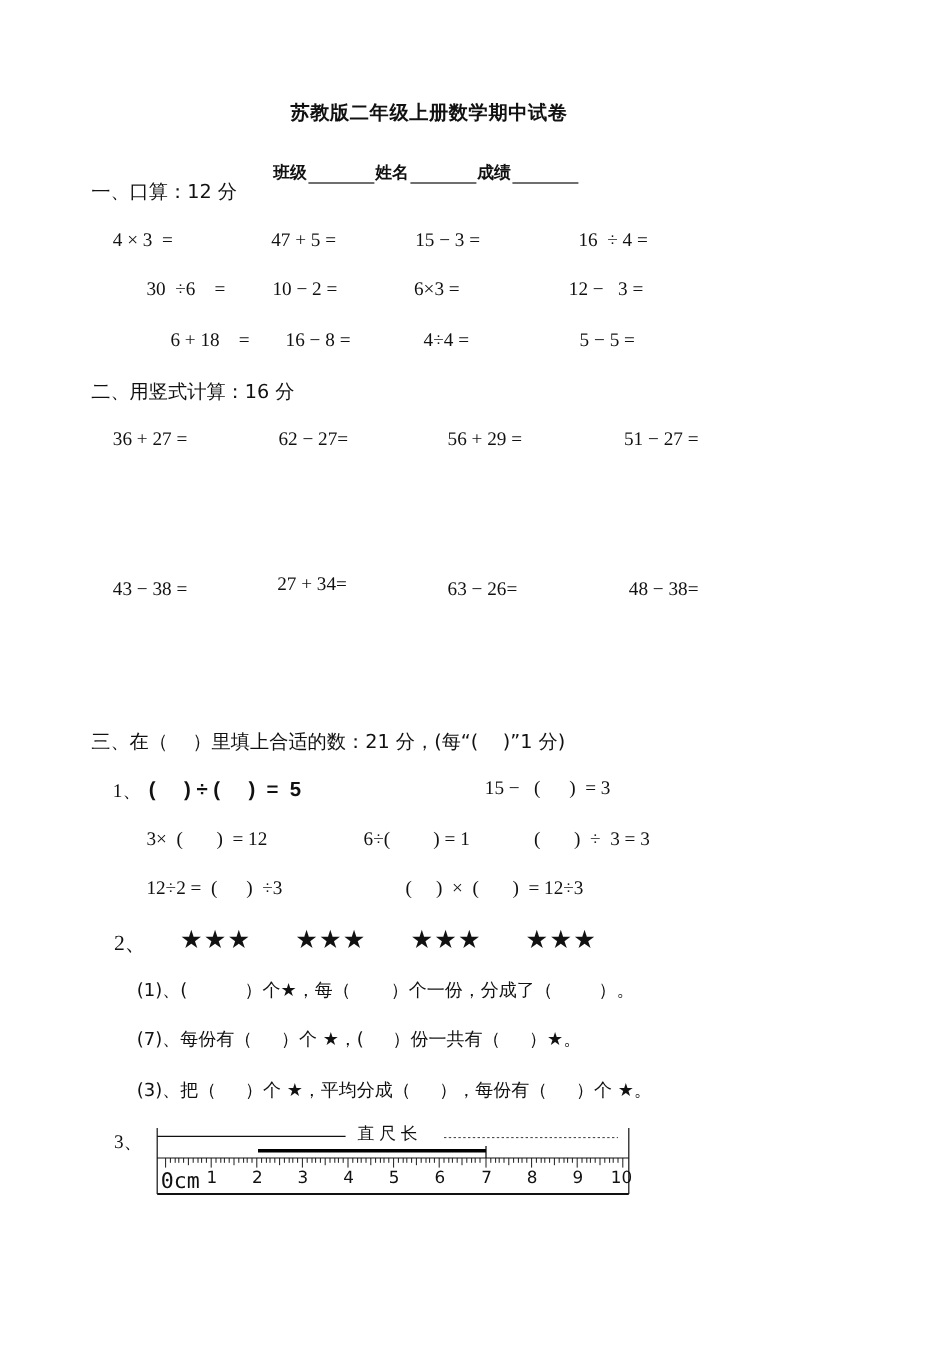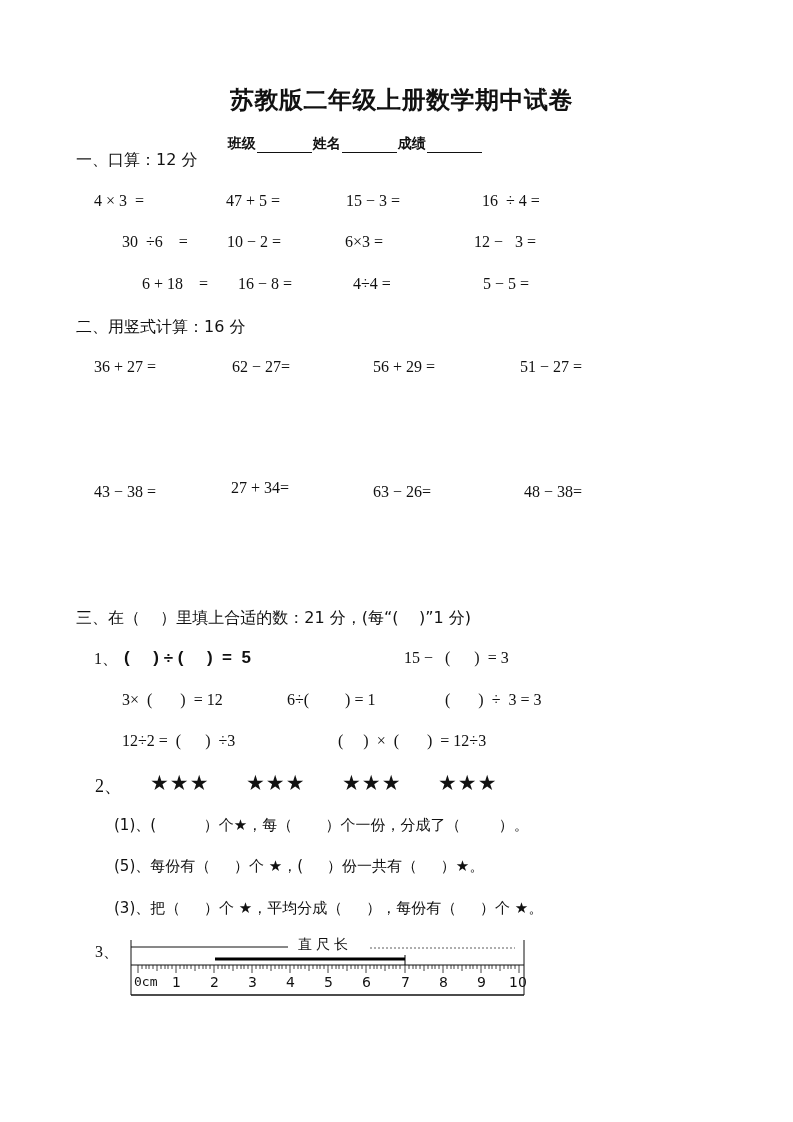--- a/index.html
+++ b/index.html
@@ -1,19 +1,19 @@
 <!DOCTYPE html>
 <html><head>
 <meta charset="utf-8">
 <style>
   html, body { margin: 0; padding: 0; background: #ffffff; }
   body { width: 793px; height: 1122px; position: relative; overflow: hidden;
          font-family: "Liberation Serif", "DejaVu Serif", serif; color: #111; }
   .abs { position: absolute; white-space: pre; }
-  .title { font-family: "DejaVu Sans", sans-serif; font-weight: bold; font-size: 24px; letter-spacing: 0.5px; }
+  .title { font-family: "DejaVu Sans", sans-serif; font-weight: bold; font-size: 16px; letter-spacing: 0.5px; margin-left: 12px; }
   .sub { font-family: "DejaVu Sans", sans-serif; font-weight: bold; font-size: 14px; }
   .blank { display: inline-block; width: 55px; border-bottom: 1.5px solid #111; height: 14px; vertical-align: bottom; margin: 0 1px; }
   .sec { font-family: "DejaVu Sans", sans-serif; font-size: 16px; }
   .eq { font-size: 16px; }
   .eqb { font-family: "Liberation Sans", sans-serif; font-weight: bold; font-size: 17px; }
   .cn { font-family: "DejaVu Sans", sans-serif; font-size: 15px; }
   .stars { font-family: "DejaVu Sans", sans-serif; font-size: 21px; letter-spacing: 1px; }
   .ruler { position: absolute; left: 130px; top: 940px; width: 396px; height: 55px; }
 </style>
 </head>
@@ -53,34 +53,34 @@
 <div class="abs eq" style="left:373px; top:483px;font-family:Liberation Serif, serif;">63 − 26=</div>
 <div class="abs eq" style="left:524px; top:483px;">48 − 38=</div>
 
 <div class="abs sec" style="left:76px; top:608px;">三、在（    ）里填上合适的数：21 分，(每“(    )”1 分)</div>
 
 <div class="abs eq" style="left:94px; top:649px;">1、</div>
 <div class="abs eqb" style="left:124px; top:648px;">(     ) ÷ (     )  =  5</div>
 <div class="abs eq" style="left:404px; top:649px;">15 −   (      )  = 3</div>
 
 <div class="abs eq" style="left:122px; top:691px;">3×  (       )  = 12</div>
-<div class="abs eq" style="left:287px; top:691px;">6÷(         ) = 1</div>
+<div class="abs eq" style="left:303px; top:691px;">6÷(         ) = 1</div>
 <div class="abs eq" style="left:445px; top:691px;">(       )  ÷  3 = 3</div>
 
 <div class="abs eq" style="left:122px; top:732px;">12÷2 =  (      )  ÷3</div>
 <div class="abs eq" style="left:338px; top:732px;">(     )  ×  (       )  = 12÷3</div>
 
 <div class="abs eq" style="left:95px; top:774px; font-size:18px;">2、</div>
 <div class="abs stars" style="left:150px; top:771px;">★★★</div>
 <div class="abs stars" style="left:246px; top:771px;">★★★</div>
 <div class="abs stars" style="left:342px; top:771px;">★★★</div>
 <div class="abs stars" style="left:438px; top:771px;">★★★</div>
 
 <div class="abs cn" style="left:114px; top:816px;">(1)、(          ）个★，每（       ）个一份，分成了（        ）。</div>
-<div class="abs cn" style="left:114px; top:857px;">(5)、每份有（     ）个 ★，(     ）份一共有（     ）★。</div>
+<div class="abs cn" style="left:114px; top:857px;">(7)、每份有（     ）个 ★，(     ）份一共有（     ）★。</div>
 <div class="abs cn" style="left:114px; top:899px;">(3)、把（     ）个 ★，平均分成（     ），每份有（     ）个 ★。</div>
 
 <div class="abs eq" style="left:95px; top:942px;">3、</div>
 
 <div class="ruler">
   <svg width="400" height="58" viewBox="0 0 400 58" xmlns="http://www.w3.org/2000/svg">
 
     <line x1="1" y1="0" x2="1" y2="55" stroke="#111" stroke-width="1"></line>
     <line x1="394" y1="0" x2="394" y2="55" stroke="#111" stroke-width="1"></line>
     <line x1="1" y1="55" x2="394" y2="55" stroke="#111" stroke-width="1.5"></line>
@@ -192,21 +192,21 @@
         <line x1="366" y1="25" x2="366" y2="29"></line>
       <line x1="370" y1="25" x2="370" y2="31"></line>
       <line x1="374" y1="25" x2="374" y2="29"></line>
         <line x1="378" y1="25" x2="378" y2="29"></line>
         <line x1="381" y1="25" x2="381" y2="29"></line>
         <line x1="385" y1="25" x2="385" y2="29"></line>
       <line x1="389" y1="25" x2="389" y2="33"></line>
     </g>
   </svg>
   <span class="abs" style="left:168px; top:-4px; font-family:'DejaVu Serif', serif; font-size:14px; letter-spacing:4px;">直尺长</span>
-  <span class="abs" style="left:4px; top:34px; font-family:'DejaVu Sans Mono', monospace; font-size:13px;">0cm</span>
+  <span class="abs" style="left:4px; top:34px; font-family:'DejaVu Sans Mono', monospace; font-size:18px;">0cm</span>
   <span class="abs" style="left:42px; top:34px; font-family:'DejaVu Sans', sans-serif; font-size:14px;">1</span>
   <span class="abs" style="left:80px; top:34px; font-family:'DejaVu Sans', sans-serif; font-size:14px;">2</span>
   <span class="abs" style="left:118px; top:34px; font-family:'DejaVu Sans', sans-serif; font-size:14px;">3</span>
   <span class="abs" style="left:156px; top:34px; font-family:'DejaVu Sans', sans-serif; font-size:14px;">4</span>
   <span class="abs" style="left:194px; top:34px; font-family:'DejaVu Sans', sans-serif; font-size:14px;">5</span>
   <span class="abs" style="left:232px; top:34px; font-family:'DejaVu Sans', sans-serif; font-size:14px;">6</span>
   <span class="abs" style="left:271px; top:34px; font-family:'DejaVu Sans', sans-serif; font-size:14px;">7</span>
   <span class="abs" style="left:309px; top:34px; font-family:'DejaVu Sans', sans-serif; font-size:14px;">8</span>
   <span class="abs" style="left:347px; top:34px; font-family:'DejaVu Sans', sans-serif; font-size:14px;">9</span>
   <span class="abs" style="left:379px; top:34px; font-family:'DejaVu Sans', sans-serif; font-size:14px;">10</span>

